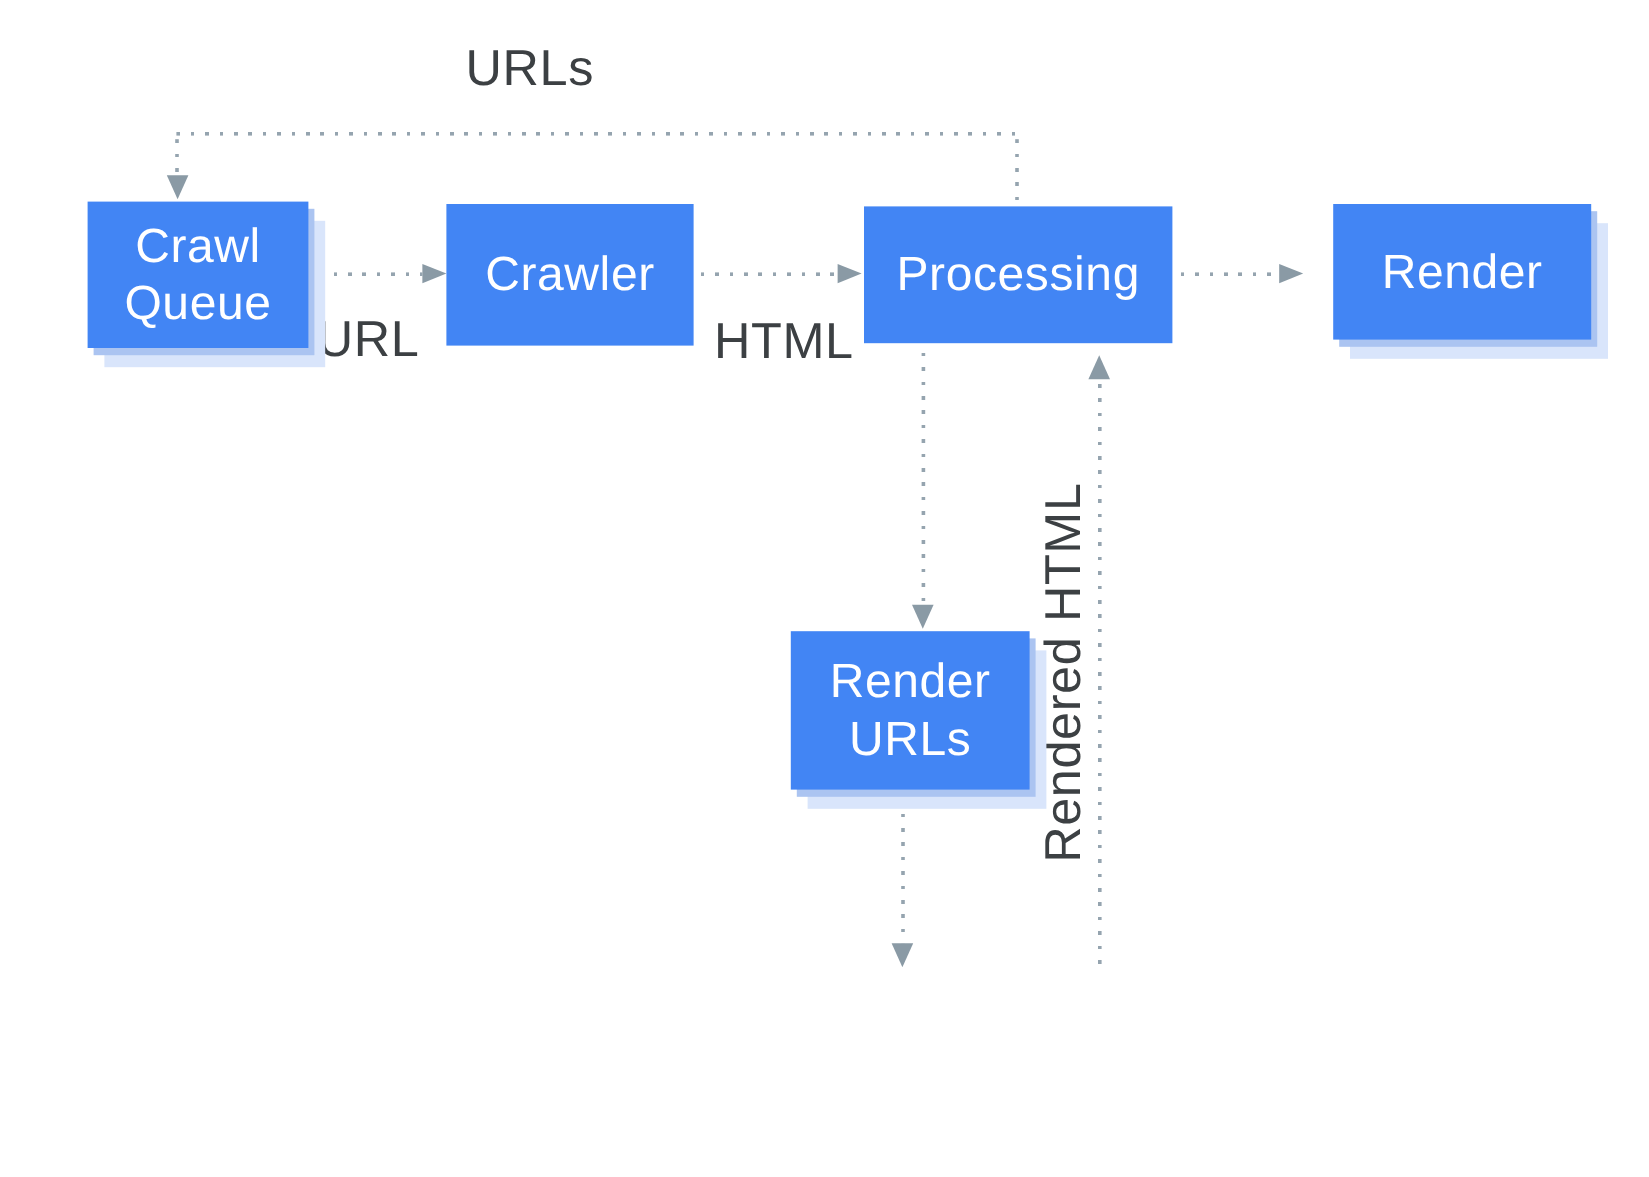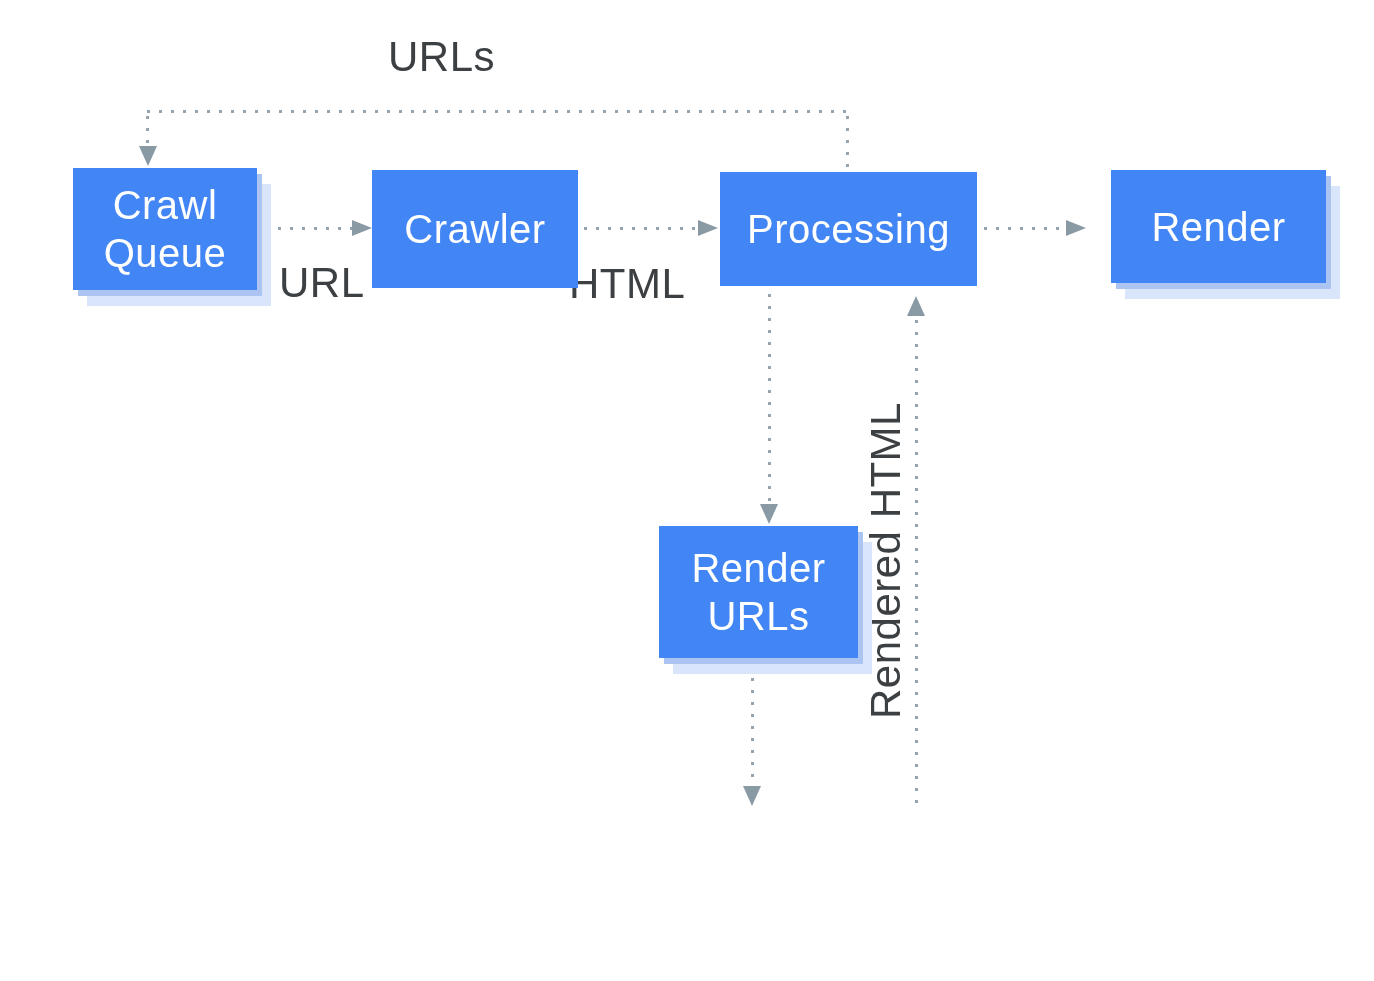--- a/index.html
+++ b/index.html
@@ -88,25 +88,25 @@
 <div class="canvas">
 
   <div class="dots-v" style="left:846px; top:116px; height:54px"></div>
   <div class="dots-h" style="left:147px; top:110px; width:702px"></div>
   <div class="dots-v" style="left:146px; top:116px; height:28px"></div>
   <div class="arrow down" style="left:139px; top:146px"></div>
   <div class="edge-label" style="left:388px; top:36px">URLs</div>
 
   <div class="dots-h" style="left:254px; top:227px; width:98px"></div>
   <div class="arrow right" style="left:352px; top:220px"></div>
-  <div class="edge-label" style="left:279px; top:262px">URL</div>
+  <div class="edge-label" style="left:264px; top:262px">URL</div>
 
   <div class="dots-h" style="left:584px; top:227px; width:112px"></div>
   <div class="arrow right" style="left:698px; top:220px"></div>
-  <div class="edge-label" style="left:569px; top:263px">HTML</div>
+  <div class="edge-label" style="left:595px; top:263px">HTML</div>
 
   <div class="dots-h" style="left:984px; top:227px; width:82px"></div>
   <div class="arrow right" style="left:1066px; top:220px"></div>
 
   <div class="dots-v" style="left:768px; top:294px; height:210px"></div>
   <div class="arrow down" style="left:760px; top:504px"></div>
 
   <div class="dots-v" style="left:751px; top:678px; height:108px"></div>
   <div class="arrow down" style="left:743px; top:786px"></div>
 

